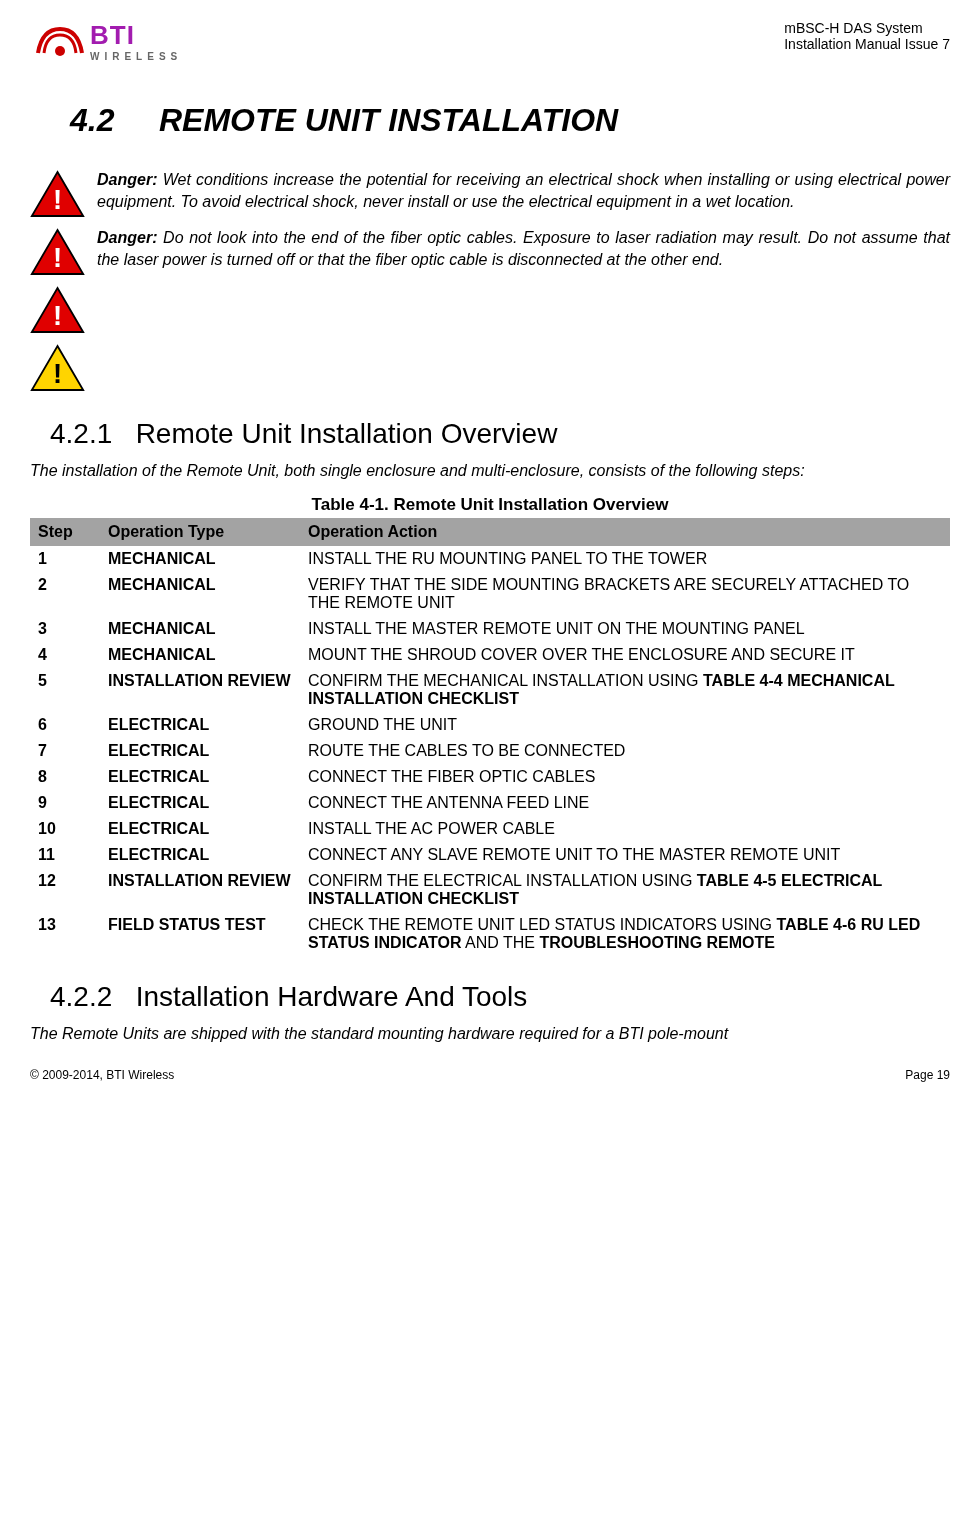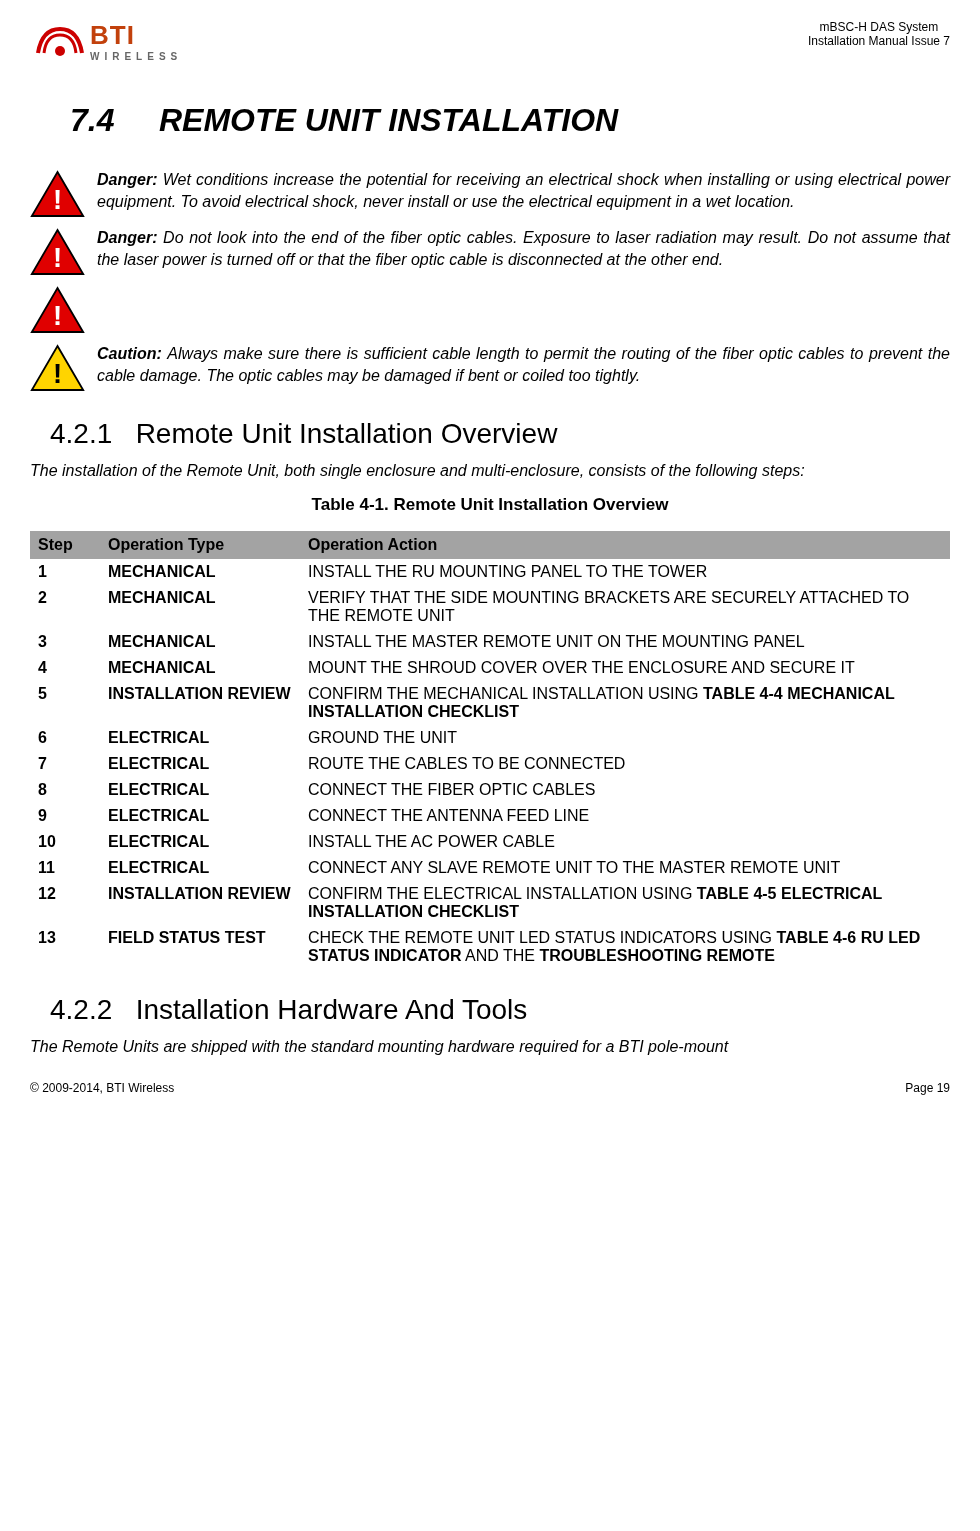--- a/index.html
+++ b/index.html
@@ -31,30 +31,30 @@
       position: relative;
     }
     .logo-text {
       display: flex;
       flex-direction: column;
       font-weight: bold;
     }
     .logo-main {
       font-size: 26px;
       letter-spacing: 1px;
-      color: #c2410c;
+      color: #a21caf;
     }
     .logo-sub {
       font-size: 10px;
       letter-spacing: 5px;
       color: #666;
     }
     .header-right {
-      text-align: center;
-      font-size: 12px;
+      text-align: left;
+      font-size: 14px;
     }
     .section-title {
       font-size: 32px;
       font-weight: bold;
       font-style: italic;
       margin: 30px 0 30px 40px;
     }
     .warning-row {
       display: flex;
       align-items: flex-start;
@@ -83,21 +83,21 @@
     .body-text {
       font-size: 16px;
       text-align: justify;
       margin-bottom: 15px;
       font-style: italic;
     }
     .table-caption {
       font-size: 17px;
       font-weight: bold;
       text-align: center;
-      margin-bottom: 16px;
+      margin-bottom: 3px;
     }
     table {
       width: 100%;
       border-collapse: collapse;
       font-size: 16px;
     }
     thead tr {
       background: #a3a3a3;
     }
     th {
@@ -144,21 +144,21 @@
       <span class="logo-sub">WIRELESS</span>
     </div>
   </div>
   <div class="header-right">
     <div>mBSC-H DAS System</div>
     <div>Installation Manual Issue 7</div>
   </div>
 </div>
 
 <div class="section-title">
-  <span>7.4</span>
+  <span>4.2</span>
   &nbsp;&nbsp;&nbsp;
   <span>REMOTE UNIT INSTALLATION</span>
 </div>
 
 <div id="warnings-container">
     <div class="warning-row">
       <div class="warning-icon"><svg viewBox="0 0 60 52" width="55" height="50">
     <polygon points="30,2 58,50 2,50" fill="#e00000" stroke="black" stroke-width="2"></polygon>
     <text x="30" y="42" font-size="30" font-weight="bold" fill="white" text-anchor="middle">!</text>
   </svg></div>
@@ -175,21 +175,20 @@
       <div class="warning-icon"><svg viewBox="0 0 60 52" width="55" height="50">
     <polygon points="30,2 58,50 2,50" fill="#e00000" stroke="black" stroke-width="2"></polygon>
     <text x="30" y="42" font-size="30" font-weight="bold" fill="white" text-anchor="middle">!</text>
   </svg></div>
     </div>
     <div class="warning-row">
       <div class="warning-icon"><svg viewBox="0 0 60 52" width="55" height="50">
     <polygon points="30,2 58,50 2,50" fill="#ffd400" stroke="black" stroke-width="2"></polygon>
     <text x="30" y="42" font-size="30" font-weight="bold" fill="black" text-anchor="middle">!</text>
   </svg></div>
-      <div class="warning-text"><span class="warning-label">Caution: </span><span>Always make sure there is sufficient cable length to permit the routing of the fiber optic cables to prevent the cable damage. The optic cables may be damaged if bent or coiled too tightly.</span></div>
     </div>
   </div>
 
 <div class="subsection-title">
   <span>4.2.1</span>
   &nbsp;
   <span>Remote Unit Installation Overview</span>
 </div>
 
 <p class="body-text">The installation of the Remote Unit, both single enclosure and multi-enclosure, consists of the following steps:</p>

